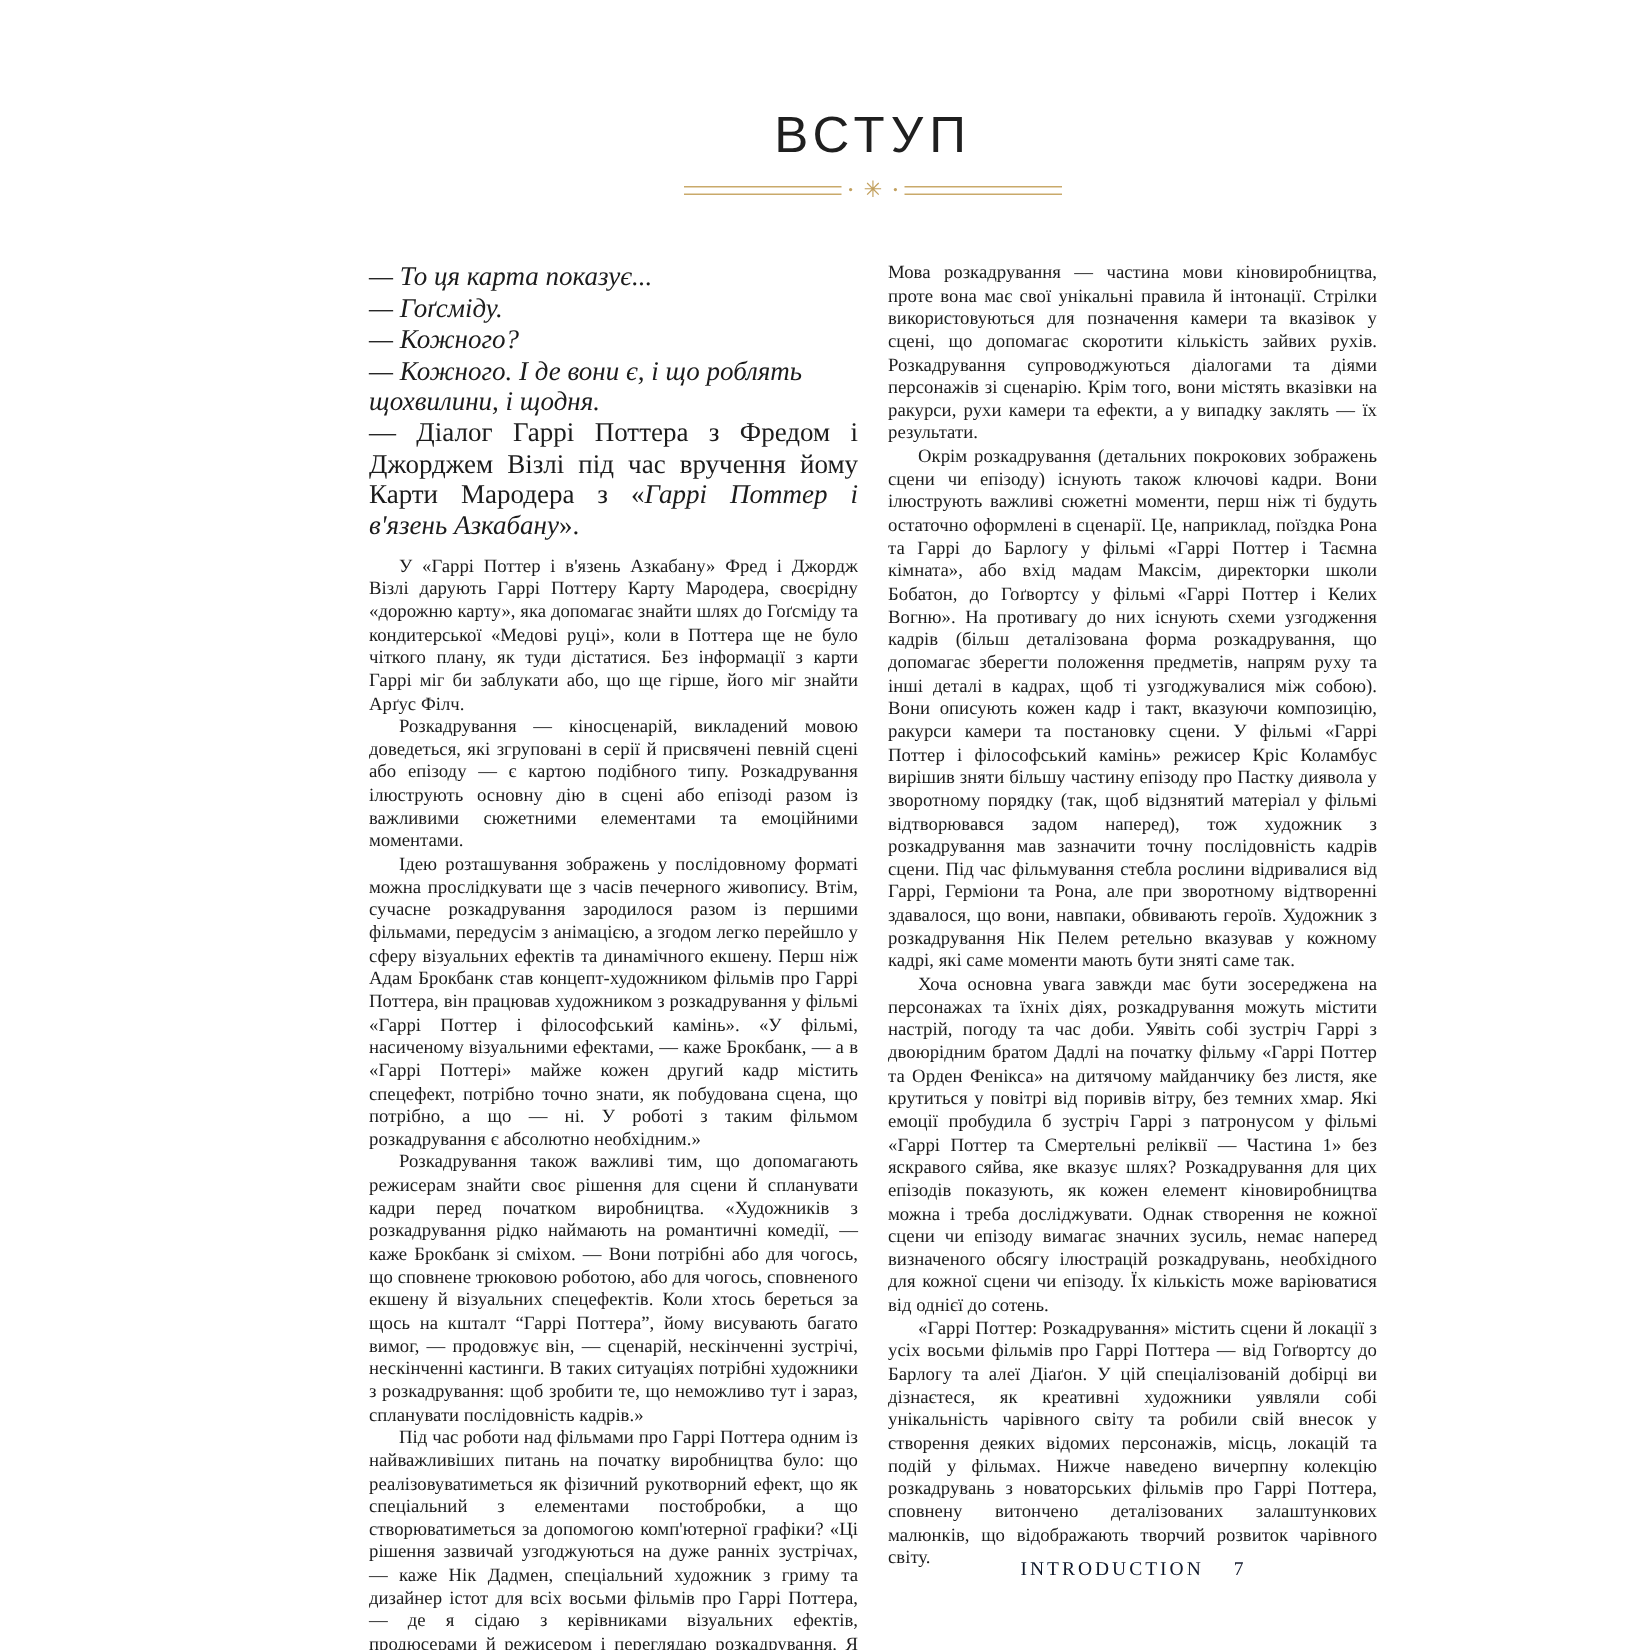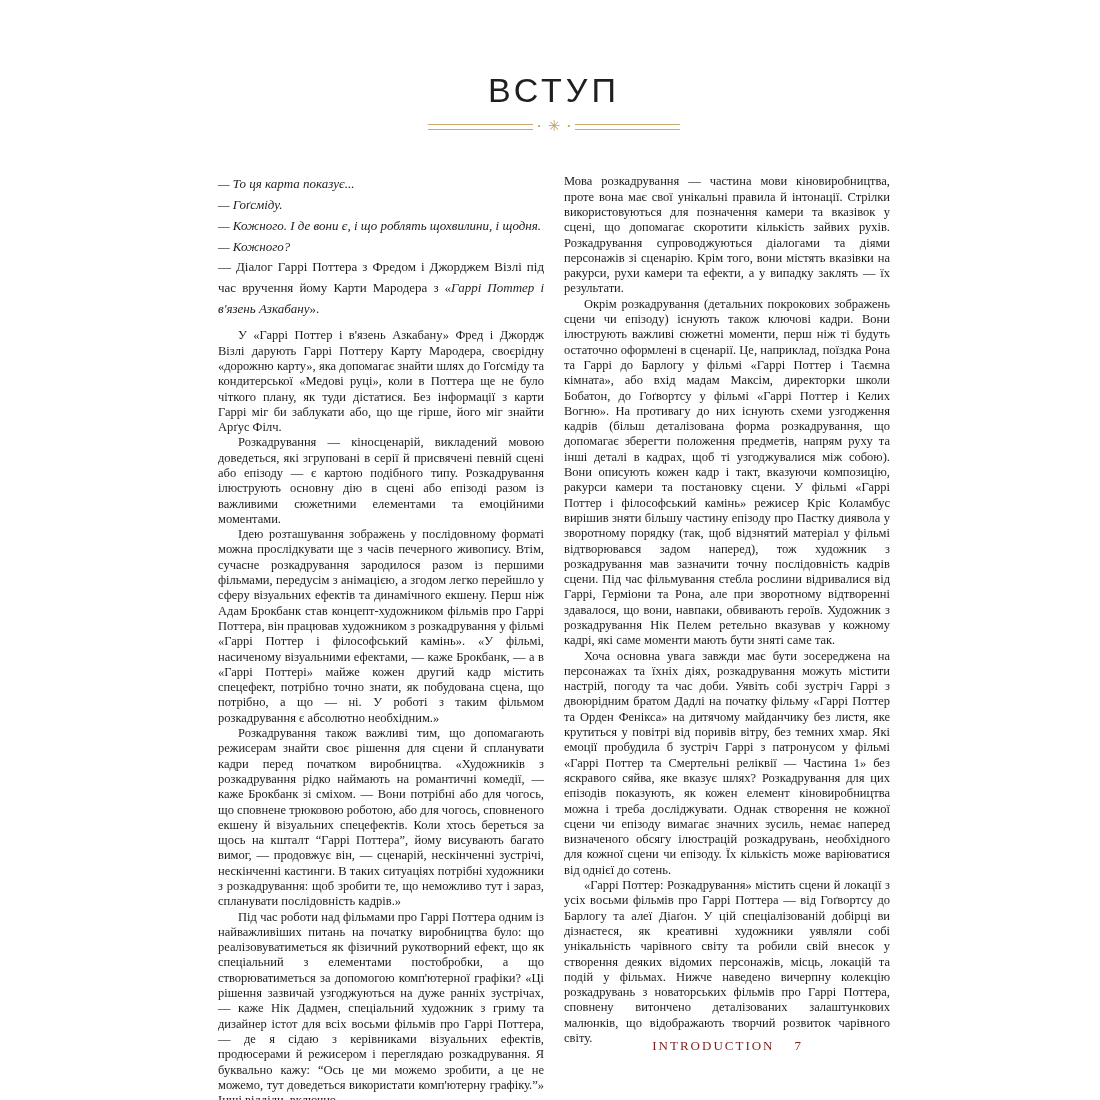--- a/index.html
+++ b/index.html
@@ -8,20 +8,21 @@
     background: #ffffff;
   }
   .page {
     position: relative;
     width: 986px;
     height: 1100px;
     background: #ffffff;
     overflow: hidden;
     color: #1c1c1c;
     font-family: "Liberation Serif", serif;
+    padding-left: 28px;
   }
   header.page-head {
     width: 672px;
     margin: 0 0 0 218px;
     padding-top: 72px;
     text-align: center;
   }
   h1.title {
     margin: 0;
     font-family: "Liberation Sans", sans-serif;
@@ -65,21 +66,21 @@
     margin: 40px 0 0 218px;
   }
   .col {
     width: 326px;
     font-size: 12.5px;
     line-height: 15.3px;
   }
   .epigraph {
     margin-bottom: 9px;
     line-height: 20.7px;
-    font-size: 13px;
+    font-size: 18px;
   }
   .epigraph-line {
     margin: 0;
     font-style: italic;
   }
   .attribution {
     margin: 0;
     font-style: normal;
     text-align: justify;
   }
@@ -90,21 +91,21 @@
     text-indent: 20px;
   }
   .col-right .para:first-child { text-indent: 0; }
   footer.page-foot {
     position: absolute;
     top: 1038px;
     right: 185px;
     font-family: "Liberation Serif", serif;
     font-size: 13px;
     letter-spacing: 2px;
-    color: #7f1d1d;
+    color: #0f172a;
   }
   footer.page-foot .pagenum {
     margin-left: 20px;
     letter-spacing: 0;
   }
 </style>
 </head>
 <body>
 
 <div class="page">
@@ -120,22 +121,22 @@
     </div>
   </header>
 
   <main class="columns">
 
     <section class="col col-left">
       <div class="epigraph">
         <div>
             <p class="epigraph-line">— То ця карта показує...</p>
             <p class="epigraph-line">— Гоґсміду.</p>
+            <p class="epigraph-line">— Кожного?</p>
             <p class="epigraph-line">— Кожного. І де вони є, і що роблять щохвилини, і щодня.</p>
-            <p class="epigraph-line">— Кожного?</p>
           </div>
         <p class="attribution"><span>— Діалог Гаррі Поттера з Фредом і Джорджем Візлі під час вручення йому Карти Мародера з «</span><em>Гаррі Поттер і в'язень Азкабану</em><span>».</span></p>
       </div>
       <div class="body-text">
           <p class="para">У «Гаррі Поттер і в'язень Азкабану» Фред і Джордж Візлі дарують Гаррі Поттеру Карту Мародера, своєрідну «дорожню карту», яка допомагає знайти шлях до Гоґсміду та кондитерської «Медові руці», коли в Поттера ще не було чіткого плану, як туди дістатися. Без інформації з карти Гаррі міг би заблукати або, що ще гірше, його міг знайти Арґус Філч.</p>
           <p class="para">Розкадрування — кіносценарій, викладений мовою доведеться, які згруповані в серії й присвячені певній сцені або епізоду — є картою подібного типу. Розкадрування ілюструють основну дію в сцені або епізоді разом із важливими сюжетними елементами та емоційними моментами.</p>
           <p class="para">Ідею розташування зображень у послідовному форматі можна прослідкувати ще з часів печерного живопису. Втім, сучасне розкадрування зародилося разом із першими фільмами, передусім з анімацією, а згодом легко перейшло у сферу візуальних ефектів та динамічного екшену. Перш ніж Адам Брокбанк став концепт-художником фільмів про Гаррі Поттера, він працював художником з розкадрування у фільмі «Гаррі Поттер і філософський камінь». «У фільмі, насиченому візуальними ефектами, — каже Брокбанк, — а в «Гаррі Поттері» майже кожен другий кадр містить спецефект, потрібно точно знати, як побудована сцена, що потрібно, а що — ні. У роботі з таким фільмом розкадрування є абсолютно необхідним.»</p>
           <p class="para">Розкадрування також важливі тим, що допомагають режисерам знайти своє рішення для сцени й спланувати кадри перед початком виробництва. «Художників з розкадрування рідко наймають на романтичні комедії, — каже Брокбанк зі сміхом. — Вони потрібні або для чогось, що сповнене трюковою роботою, або для чогось, сповненого екшену й візуальних спецефектів. Коли хтось береться за щось на кшталт “Гаррі Поттера”, йому висувають багато вимог, — продовжує він, — сценарій, нескінченні зустрічі, нескінченні кастинги. В таких ситуаціях потрібні художники з розкадрування: щоб зробити те, що неможливо тут і зараз, спланувати послідовність кадрів.»</p>
           <p class="para">Під час роботи над фільмами про Гаррі Поттера одним із найважливіших питань на початку виробництва було: що реалізовуватиметься як фізичний рукотворний ефект, що як спеціальний з елементами постобробки, а що створюватиметься за допомогою комп'ютерної графіки? «Ці рішення зазвичай узгоджуються на дуже ранніх зустрічах, — каже Нік Дадмен, спеціальний художник з гриму та дизайнер істот для всіх восьми фільмів про Гаррі Поттера, — де я сідаю з керівниками візуальних ефектів, продюсерами й режисером і переглядаю розкадрування. Я буквально кажу: “Ось це ми можемо зробити, а це не можемо, тут доведеться використати комп'ютерну графіку.”» Інші відділи, включно</p>
         </div>

